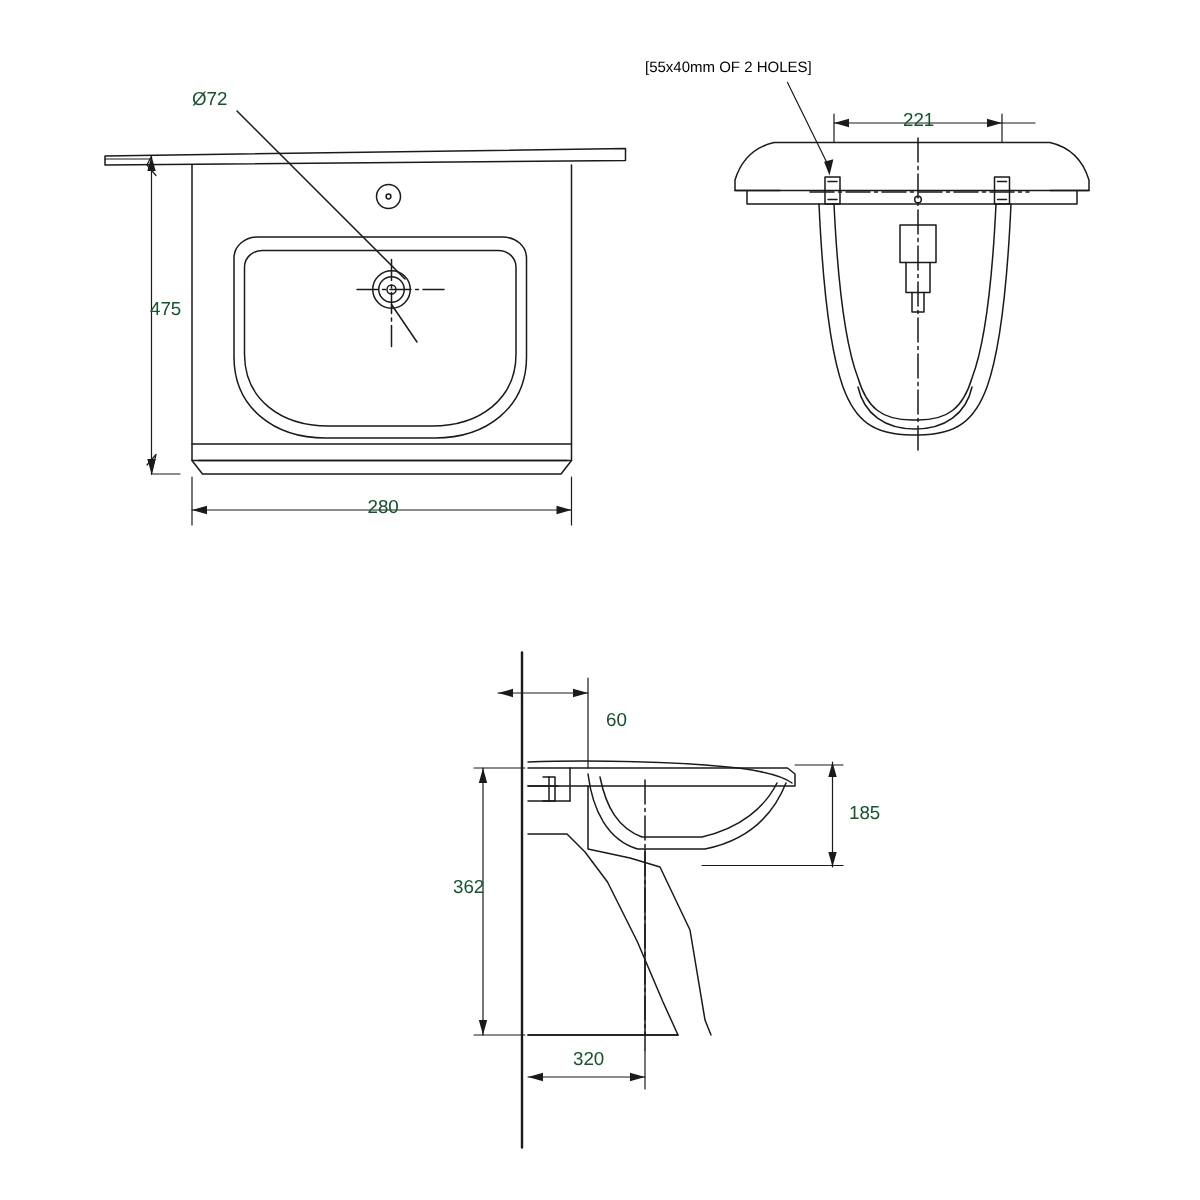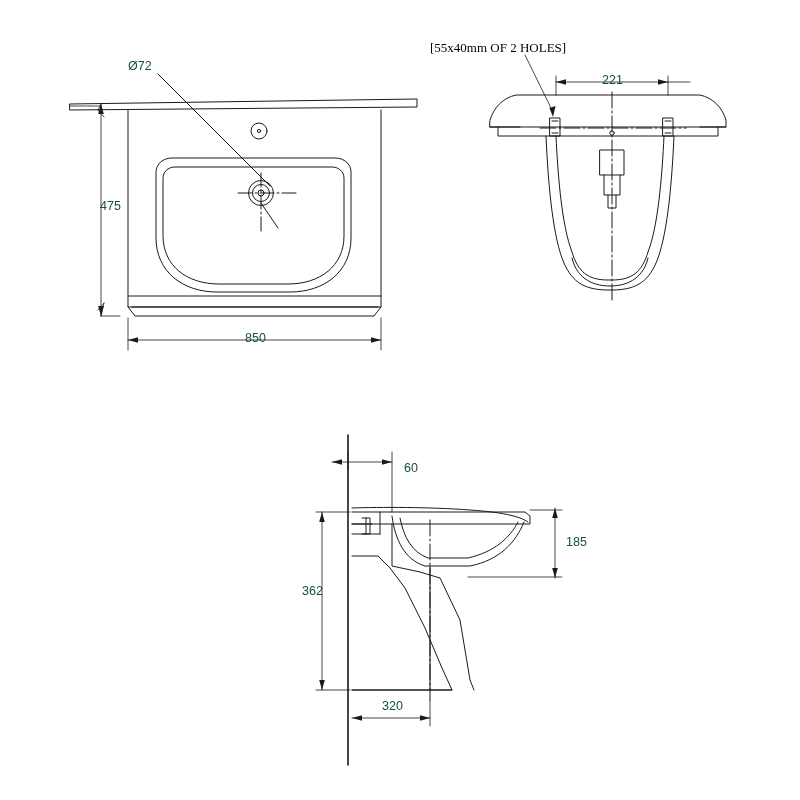--- a/index.html
+++ b/index.html
@@ -23,22 +23,22 @@
   .dim-label {
     position: absolute;
     font-family: "Liberation Sans", sans-serif;
     font-size: 12.5px;
     color: #14532d;
     white-space: nowrap;
     line-height: 1;
   }
   .note-label {
     position: absolute;
-    font-family: Liberation Serif, serif;
-    font-size: 13px;
+    font-family: Liberation Sans, sans-serif;
+    font-size: 10px;
     color: #000000;
     white-space: nowrap;
     line-height: 1;
   }
 </style>
 </head>
 <body>
 
 <div id="sheet">
 
@@ -191,27 +191,27 @@
         <path d="M 430 700 L 430 726"></path>
       </g>
 
     </g>
   </svg>
 
   <div class="dim-label" style="left:128px; top:60px;">Ø72</div>
 
   <div class="dim-label" style="left:100px; top:200px;">475</div>
 
-  <div class="dim-label" style="left:245px; top:332px;">850</div>
+  <div class="dim-label" style="left:245px; top:332px;">280</div>
 
   <div class="note-label" style="left:430px; top:41px;">[55x40mm OF 2 HOLES]</div>
 
   <div class="dim-label" style="left:602px; top:74px;">221</div>
 
-  <div class="dim-label" style="left:404px; top:462px;">60</div>
+  <div class="dim-label" style="left:404px; top:474px;">60</div>
 
   <div class="dim-label" style="left:566px; top:536px;text-align:center;">185</div>
 
   <div class="dim-label" style="left:302px; top:585px;">362</div>
 
   <div class="dim-label" style="left:382px; top:700px;">320</div>
 
 </div>
 
 </body></html>

